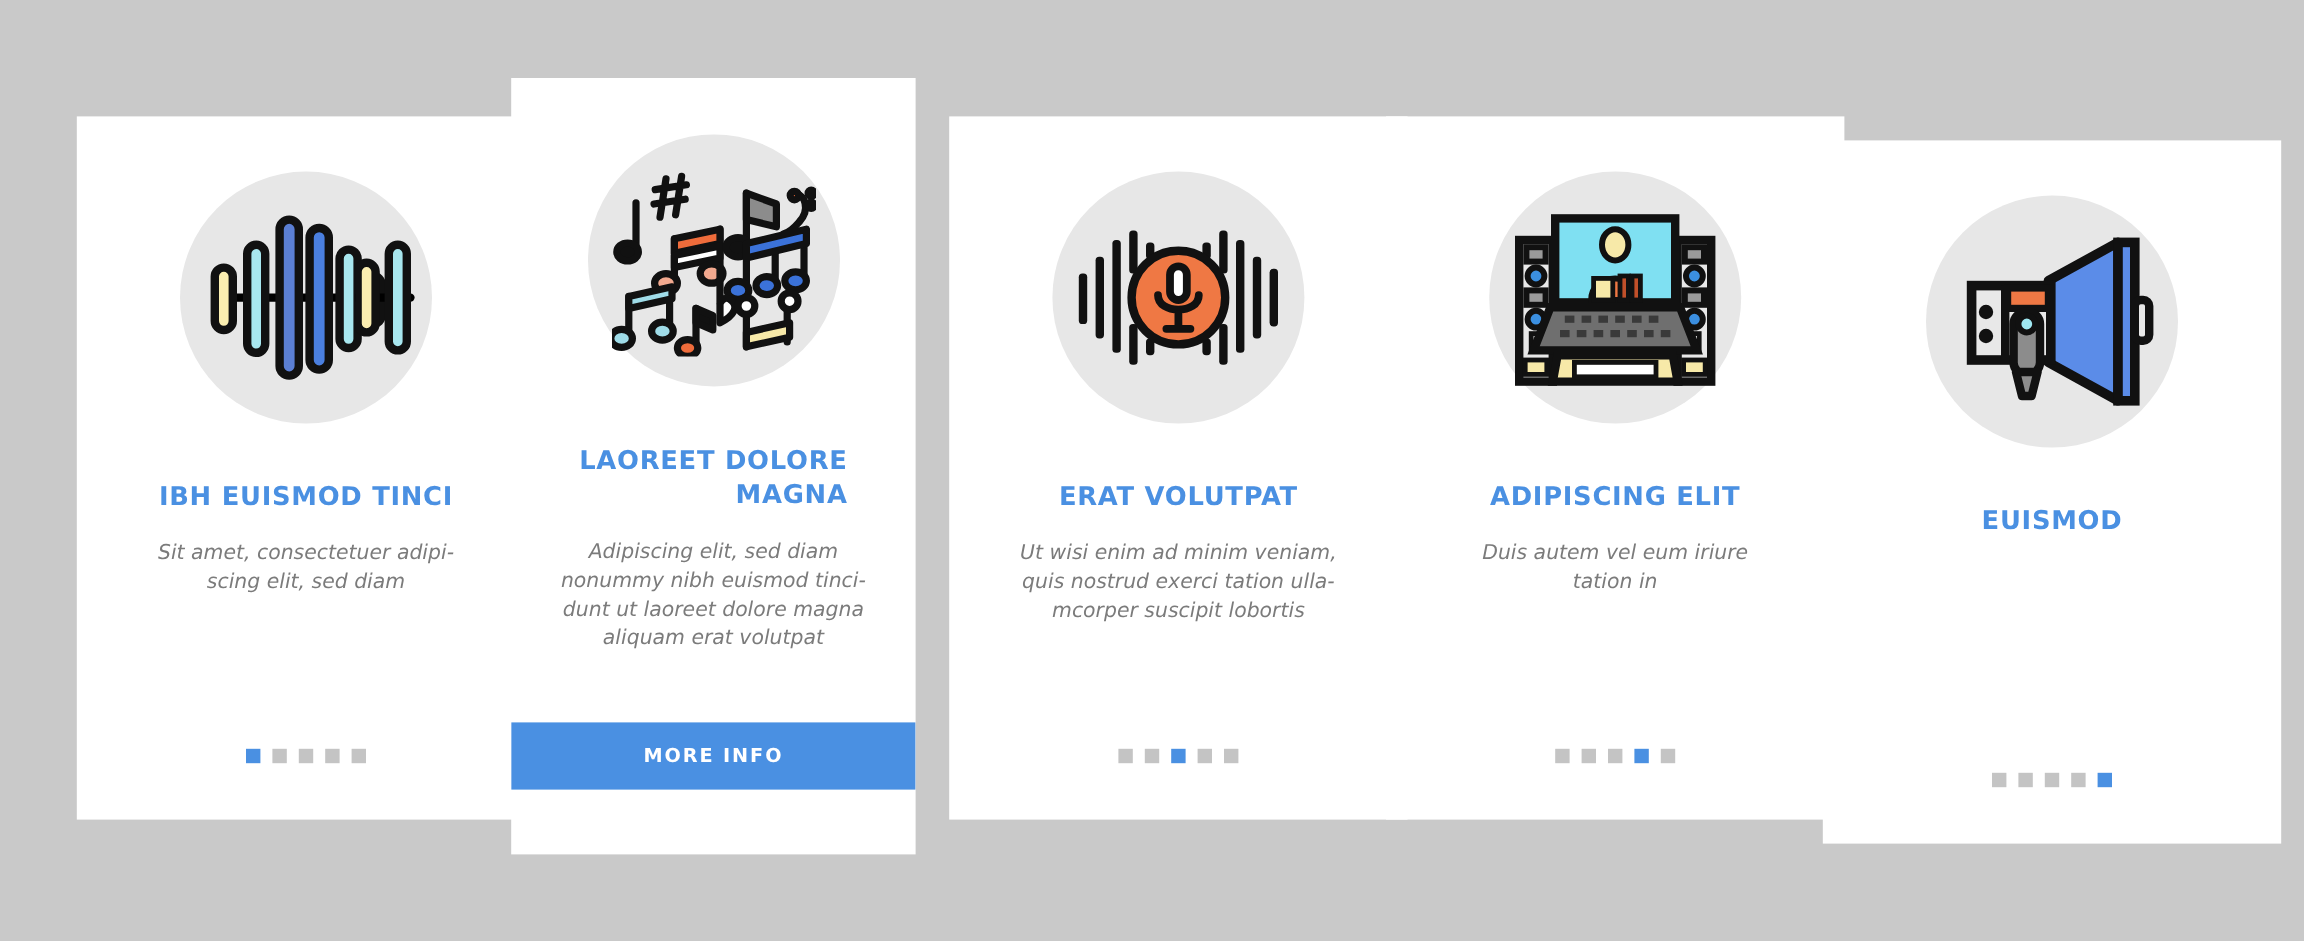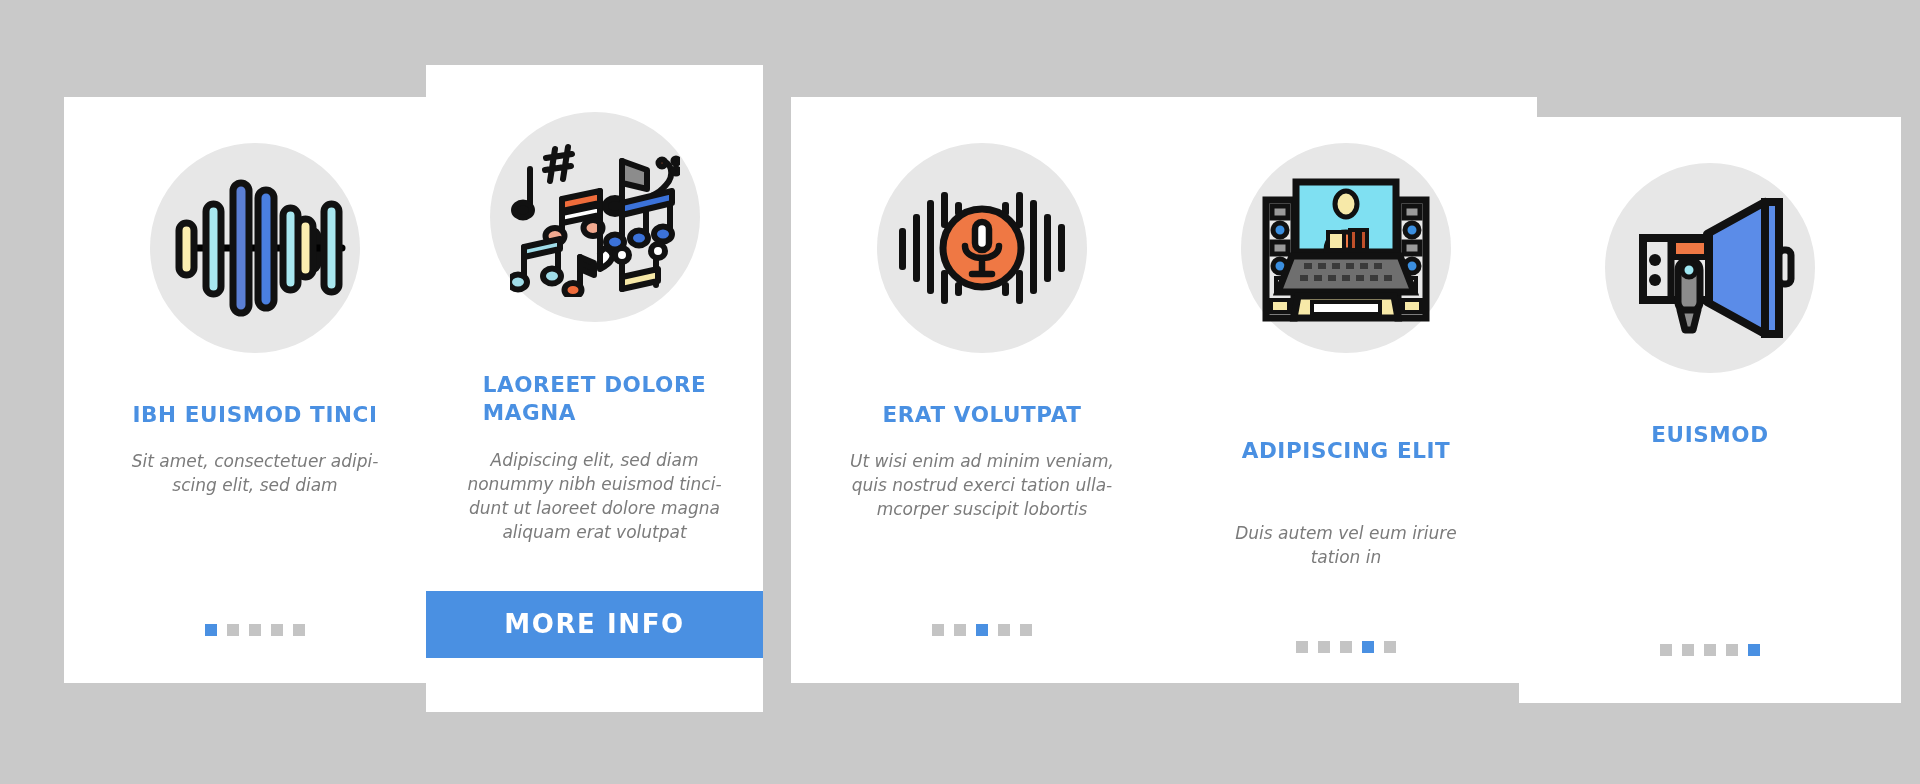--- a/index.html
+++ b/index.html
@@ -35,21 +35,21 @@
     height: 586px;
   }
   .card.featured {
     top: 65px;
     width: 337px;
     height: 647px;
   }
   .c1 { left: 64px; }
   .c2 { left: 426px; }
   .c3 { left: 791px; }
-  .c4 { left: 1155px; gap: 36px; }
+  .c4 { left: 1155px; }
   .c5 { left: 1519px; margin-top: 20px; }
 
   .icon-wrap {
     position: relative;
     width: 210px;
     height: 210px;
     border-radius: 50%;
     background: #e7e7e7;
     display: flex;
     align-items: center;
@@ -59,21 +59,21 @@
   .card.standard .icon-wrap { margin-top: 46px; }
   .card.featured  .icon-wrap { margin-top: 47px; }
 
   .icon-wrap svg { display:block; }
 
   .title {
     color: #4a90e2;
     font-weight: bold;
     font-size: 21.5px;
     letter-spacing: 0.6px;
-    text-align: left;
+    text-align: right;
     line-height: 1.28;
     margin: 0;
     padding: 0 14px;
     text-transform: uppercase;
     white-space: pre-line;
   }
   .card.standard .title { margin-top: 48px; }
   .card.featured  .title { margin-top: 49px; }
 
   .body-text {
@@ -103,21 +103,21 @@
     height: 12px;
     background: #c4c4c4;
   }
   .dot.active { background: #4a90e2; }
 
   .more-info {
     width: 100%;
     background: #4a90e2;
     color: #ffffff;
     font-weight: bold;
-    font-size: 26px;
+    font-size: 16px;
     letter-spacing: 1.6px;
     text-align: center;
     padding: 18px 0 19px 0;
     box-sizing: border-box;
     border: none;
     font-family: "DejaVu Sans", sans-serif;
     margin-bottom: 54px;
     cursor: pointer;
   }
 </style>

